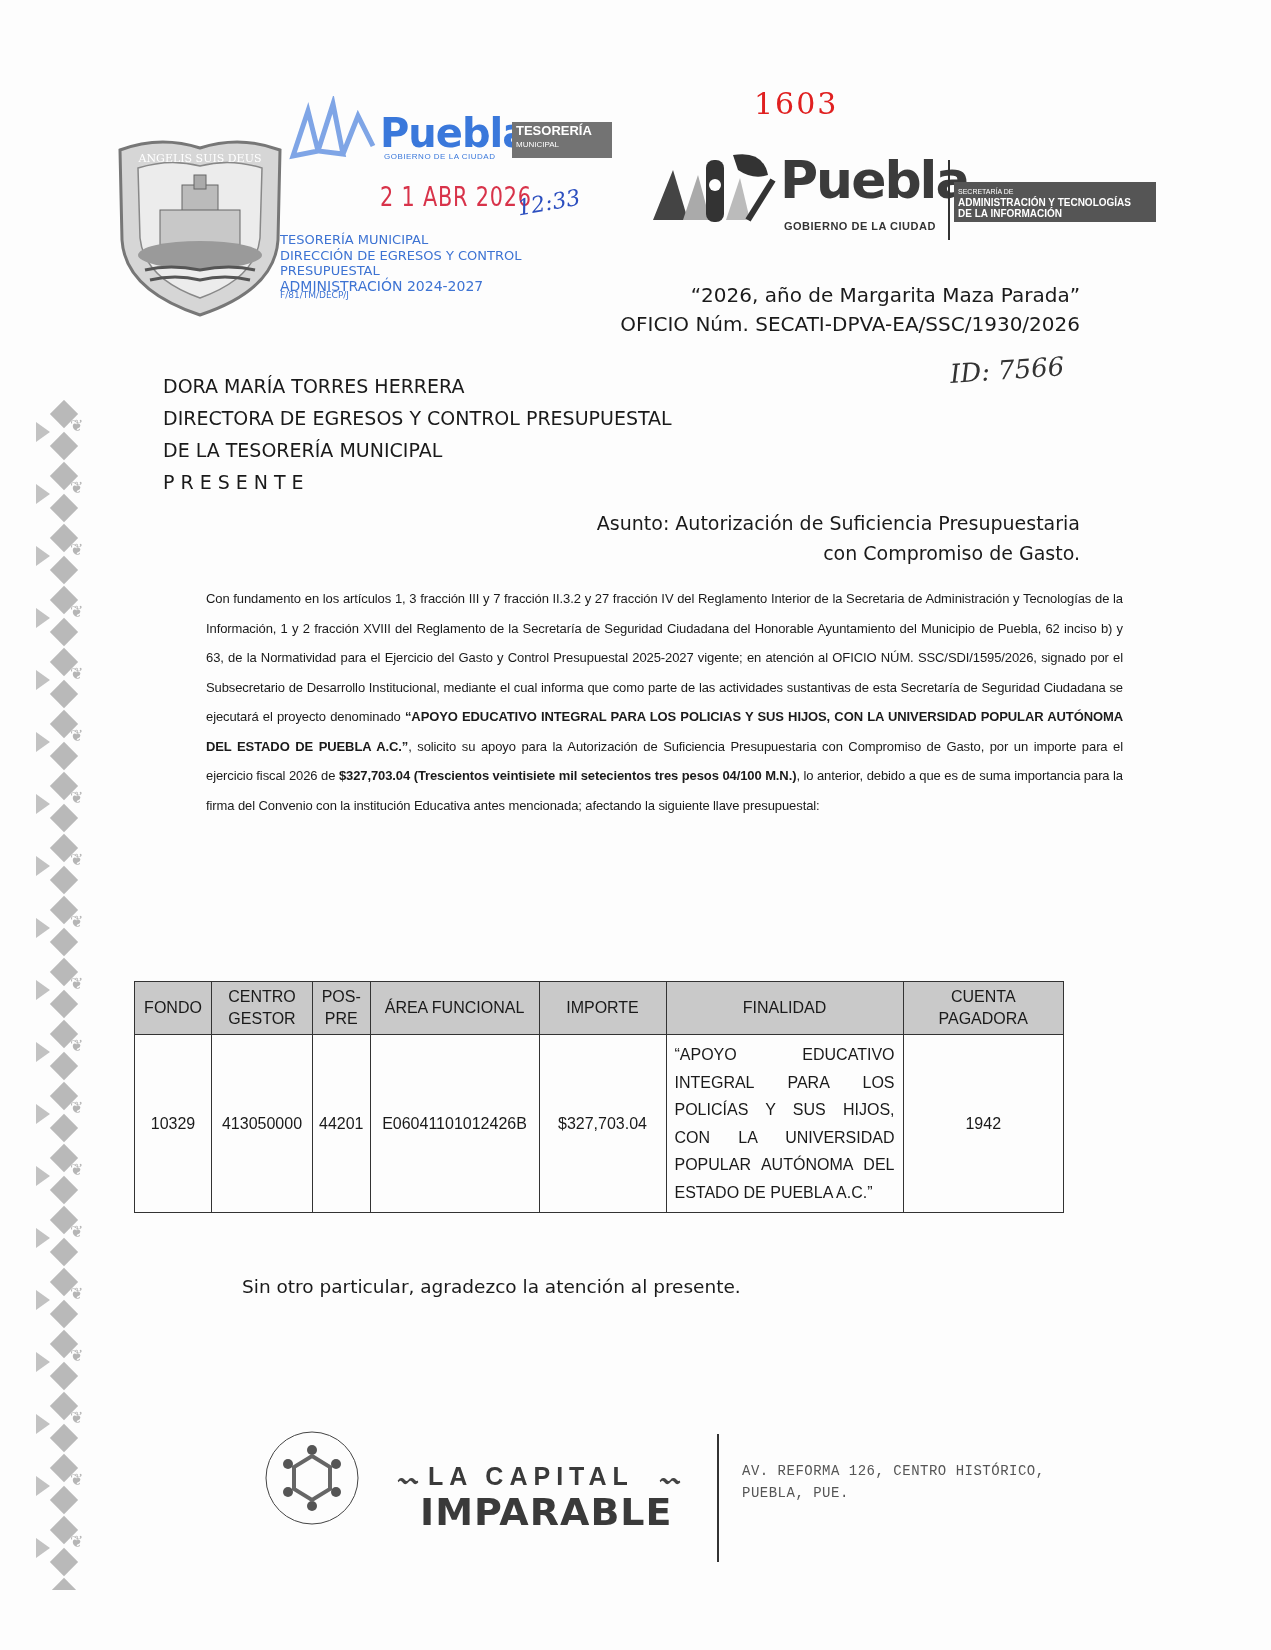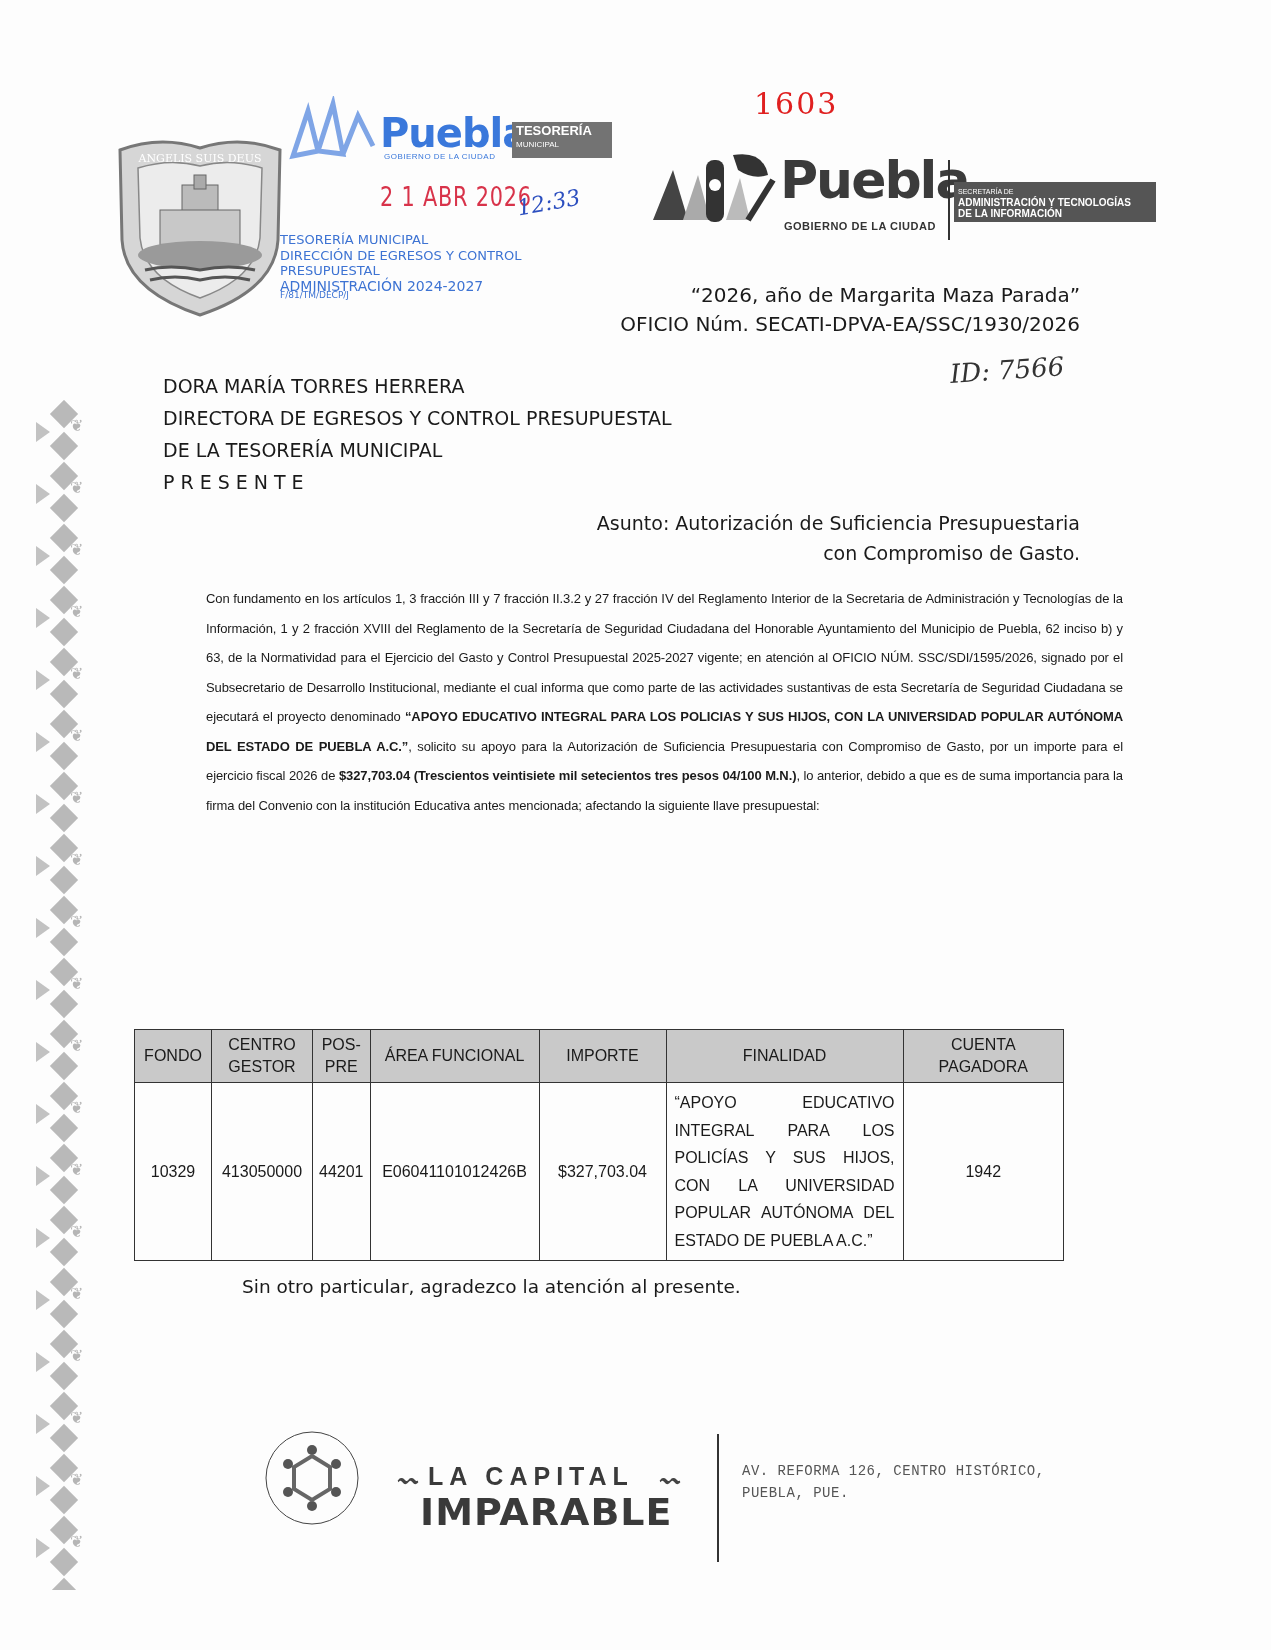--- a/index.html
+++ b/index.html
@@ -52,21 +52,21 @@
     .handwritten-id { left: 950px; top: 355px; font-size: 26px; color: #333; font-family: "DejaVu Serif", serif; font-style: italic; transform: rotate(-4deg); }
 
     .recipient { left: 163px; top: 370px; font-size: 19px; line-height: 32px; font-family: "DejaVu Sans", sans-serif; }
     .recipient .presente { letter-spacing: 6px; }
 
     .asunto { right: 191px; top: 508px; font-size: 19px; line-height: 30px; text-align: right; font-family: "DejaVu Sans", sans-serif; font-weight: 500; }
 
     .body-text { left: 162px; top: 584px; width: 917px; font-size: 13px; line-height: 29.5px; text-align: justify; font-family: "Liberation Sans", sans-serif; letter-spacing: -0.1px; margin-left: 44px; }
     .body-text b { font-weight: bold; }
 
-    table.budget { position: absolute; left: 134px; top: 981px; width: 930px; border-collapse: collapse; font-family: "Liberation Sans", sans-serif; font-size: 16px; margin-top: 48px; }
+    table.budget { position: absolute; left: 134px; top: 981px; width: 930px; border-collapse: collapse; font-family: "Liberation Sans", sans-serif; font-size: 16px; }
     table.budget th { background: #c9c9c9; font-weight: normal; border: 1px solid #333; padding: 4px 4px; height: 40px; text-align: center; line-height: 22px; }
     table.budget td { border: 1px solid #333; text-align: center; padding: 6px 6px; vertical-align: middle; }
     table.budget td.finalidad { text-align: justify; text-align-last: left; line-height: 27.5px; padding: 6px 8px; }
 
     .closing { left: 242px; top: 1276px; font-size: 18.5px; font-family: "DejaVu Sans", sans-serif; }
 
     
     .seal { left: 262px; top: 1428px; width: 100px; height: 100px; }
     .capital { left: 398px; top: 1462px; width: 300px; height: 70px; }
     .capital .top { position: absolute; left: 30px; top: 0; font-size: 25px; font-weight: bold; letter-spacing: 6px; color: #3a3a3a; }

